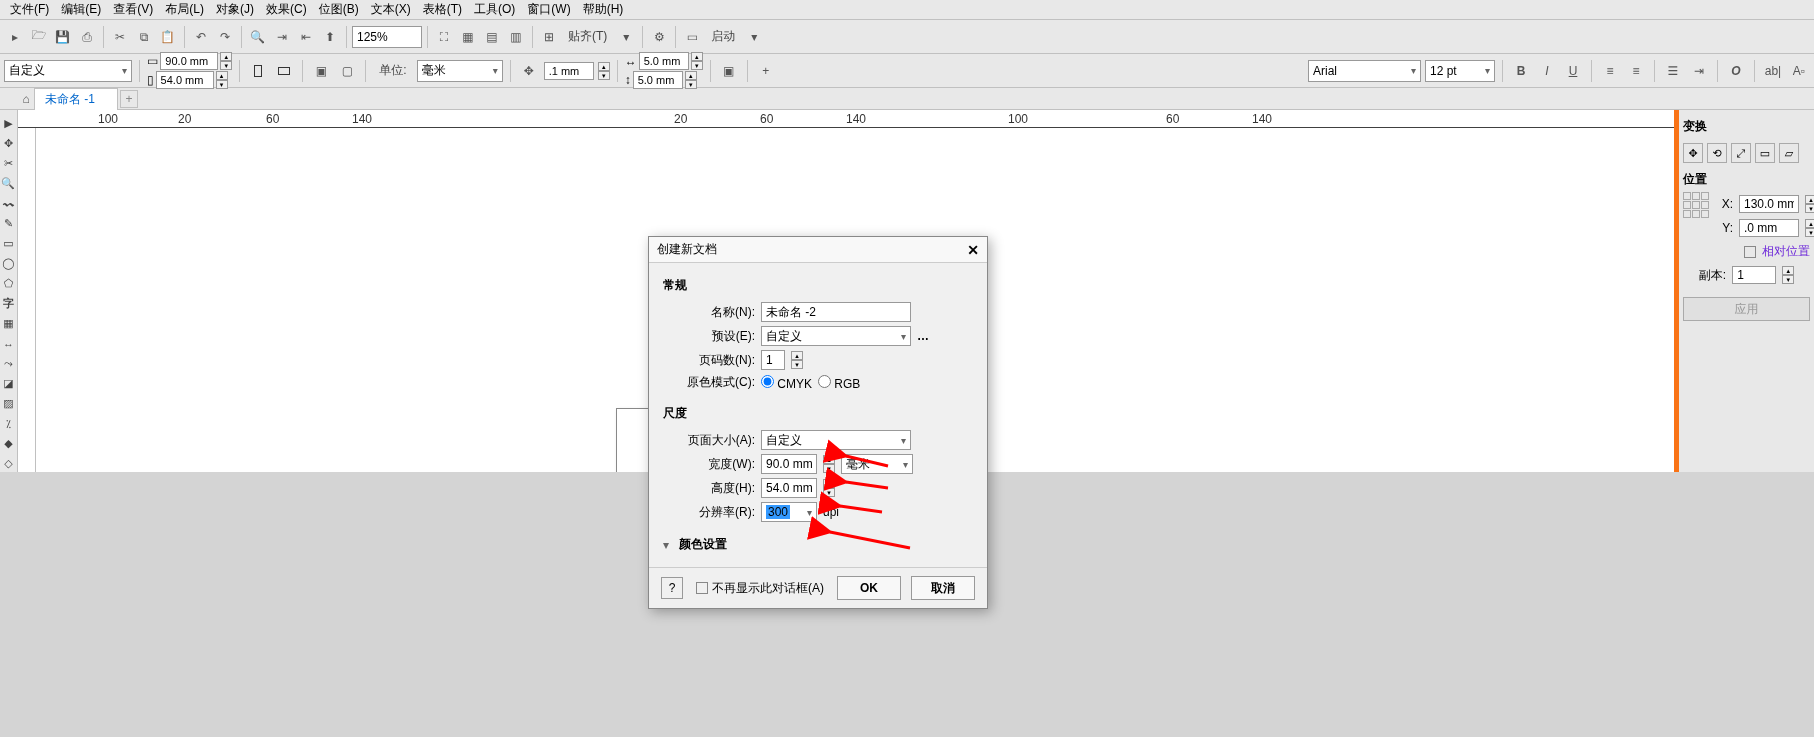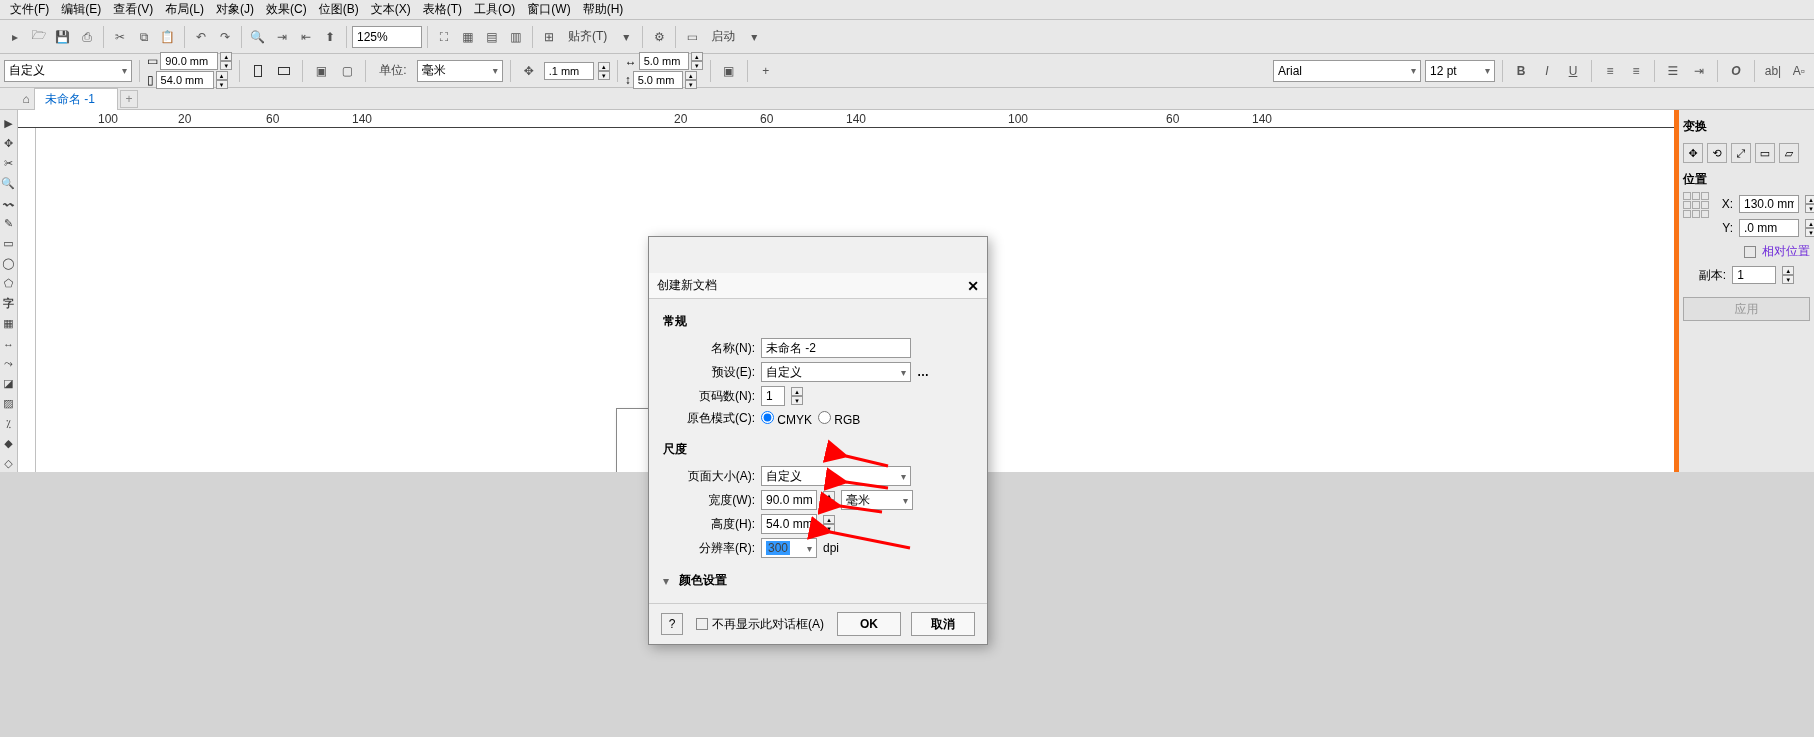--- a/index.html
+++ b/index.html
@@ -40,34 +40,34 @@
 .right-panel .title{ font-weight:bold; padding:4px 0;}
 .right-panel .iconrow{ display:flex; gap:4px; padding:4px 0;}
 .right-panel .iconrow div{width:20px;height:20px;border:1px solid #aaa; display:flex;align-items:center;justify-content:center; font-size:11px;}
 .right-panel .row{ display:flex; align-items:center; gap:6px; padding:3px 0;}
 .right-panel .row label{ width:16px; text-align:right;}
 .right-panel .row input{ width:60px; height:18px; border:1px solid #999; padding:0 4px;}
 .right-panel .apply{ width:100%; height:24px; margin-top:10px; background:#e0e0e0; border:1px solid #aaa; color:#999;}
 
 
 .dialog{ position:absolute; left:648px; top:236px; width:340px; background:#f0f0f0; border:1px solid #888; box-shadow:3px 3px 12px rgba(0,0,0,.3);}
-.dlg-title{ height:26px; display:flex; align-items:center; justify-content:space-between; padding:0 8px; background:#f8f8f8; border-bottom:1px solid #ccc;margin-top:36px;}
+.dlg-title{ height:26px; display:flex; align-items:center; justify-content:space-between; padding:0 8px; background:#f8f8f8; border-bottom:1px solid #ccc;}
 .dlg-close{ font-weight:bold; font-size:14px; cursor:pointer;}
 .dlg-body{ padding:10px 14px;}
 .dlg-body h4{ font-weight:bold; margin:4px 0 8px;}
 .dlg-row{ display:flex; align-items:center; margin:4px 0; gap:6px;}
 .dlg-row .lbl{ width:92px; text-align:right;}
 .dlg-row input[type=text]{ height:20px; border:1px solid #999; padding:0 4px;}
 .dlg-row .selbox{ height:20px; border:1px solid #999; background:#fff; display:flex; align-items:center; padding:0 4px; position:relative;}
 .dlg-row .selbox::after{content:"▾"; position:absolute; right:4px; font-size:10px; color:#666;}
 .dlg-footer{ display:flex; justify-content:flex-end; align-items:center; gap:10px; padding:8px 12px; border-top:1px solid #ccc;}
 .dlg-footer button{ width:64px; height:24px; border:1px solid #999; background:#f8f8f8;font-weight:bold;}
 .dlg-footer .help{ width:22px; height:22px; border:1px solid #999; display:flex;align-items:center;justify-content:center; margin-right:auto;}
 .dlg-footer label{ display:flex; align-items:center; gap:4px; margin-right:auto;}
-.highlight{ background:#3399ff; color:#404040; padding:0 2px;}
+.highlight{ background:#3399ff; color:#000000; padding:0 2px;}
 .orient-btn{ width:20px; height:18px; border:1px solid #999; display:flex; align-items:center; justify-content:center;}
 .orient-btn.sel{ border-color:#3399ff;}
 .portrait-ico{ width:8px; height:12px; border:1px solid #333;}
 .landscape-ico{ width:12px; height:8px; border:1px solid #333;}
 .more-dots{ letter-spacing:2px; font-weight:bold;}
 .collapse-caret{ color:#666; margin-right:4px;}
 
 
 .arrow{ position:absolute; pointer-events:none;}
 .arrow svg{ overflow:visible;}
@@ -194,21 +194,21 @@
         </div>
     </div>
   </div>
   <div class="sep"></div>
   <div class="tbtn">▣</div>
   <div class="sep"></div>
   <div class="tbtn">+</div>
 
   <div style="flex:1"></div>
 
-  <div class="combo" style="width:148px">
+  <div class="combo" style="width:113px">
       <span>Arial</span>
     </div>
   <div class="combo" style="width:70px">
       <span>12 pt</span>
     </div>
   <div class="sep"></div>
   <div class="tbtn" style="font-weight:bold">B</div>
   <div class="tbtn" style="font-style:italic">I</div>
   <div class="tbtn" style="text-decoration:underline">U</div>
   <div class="sep"></div>

